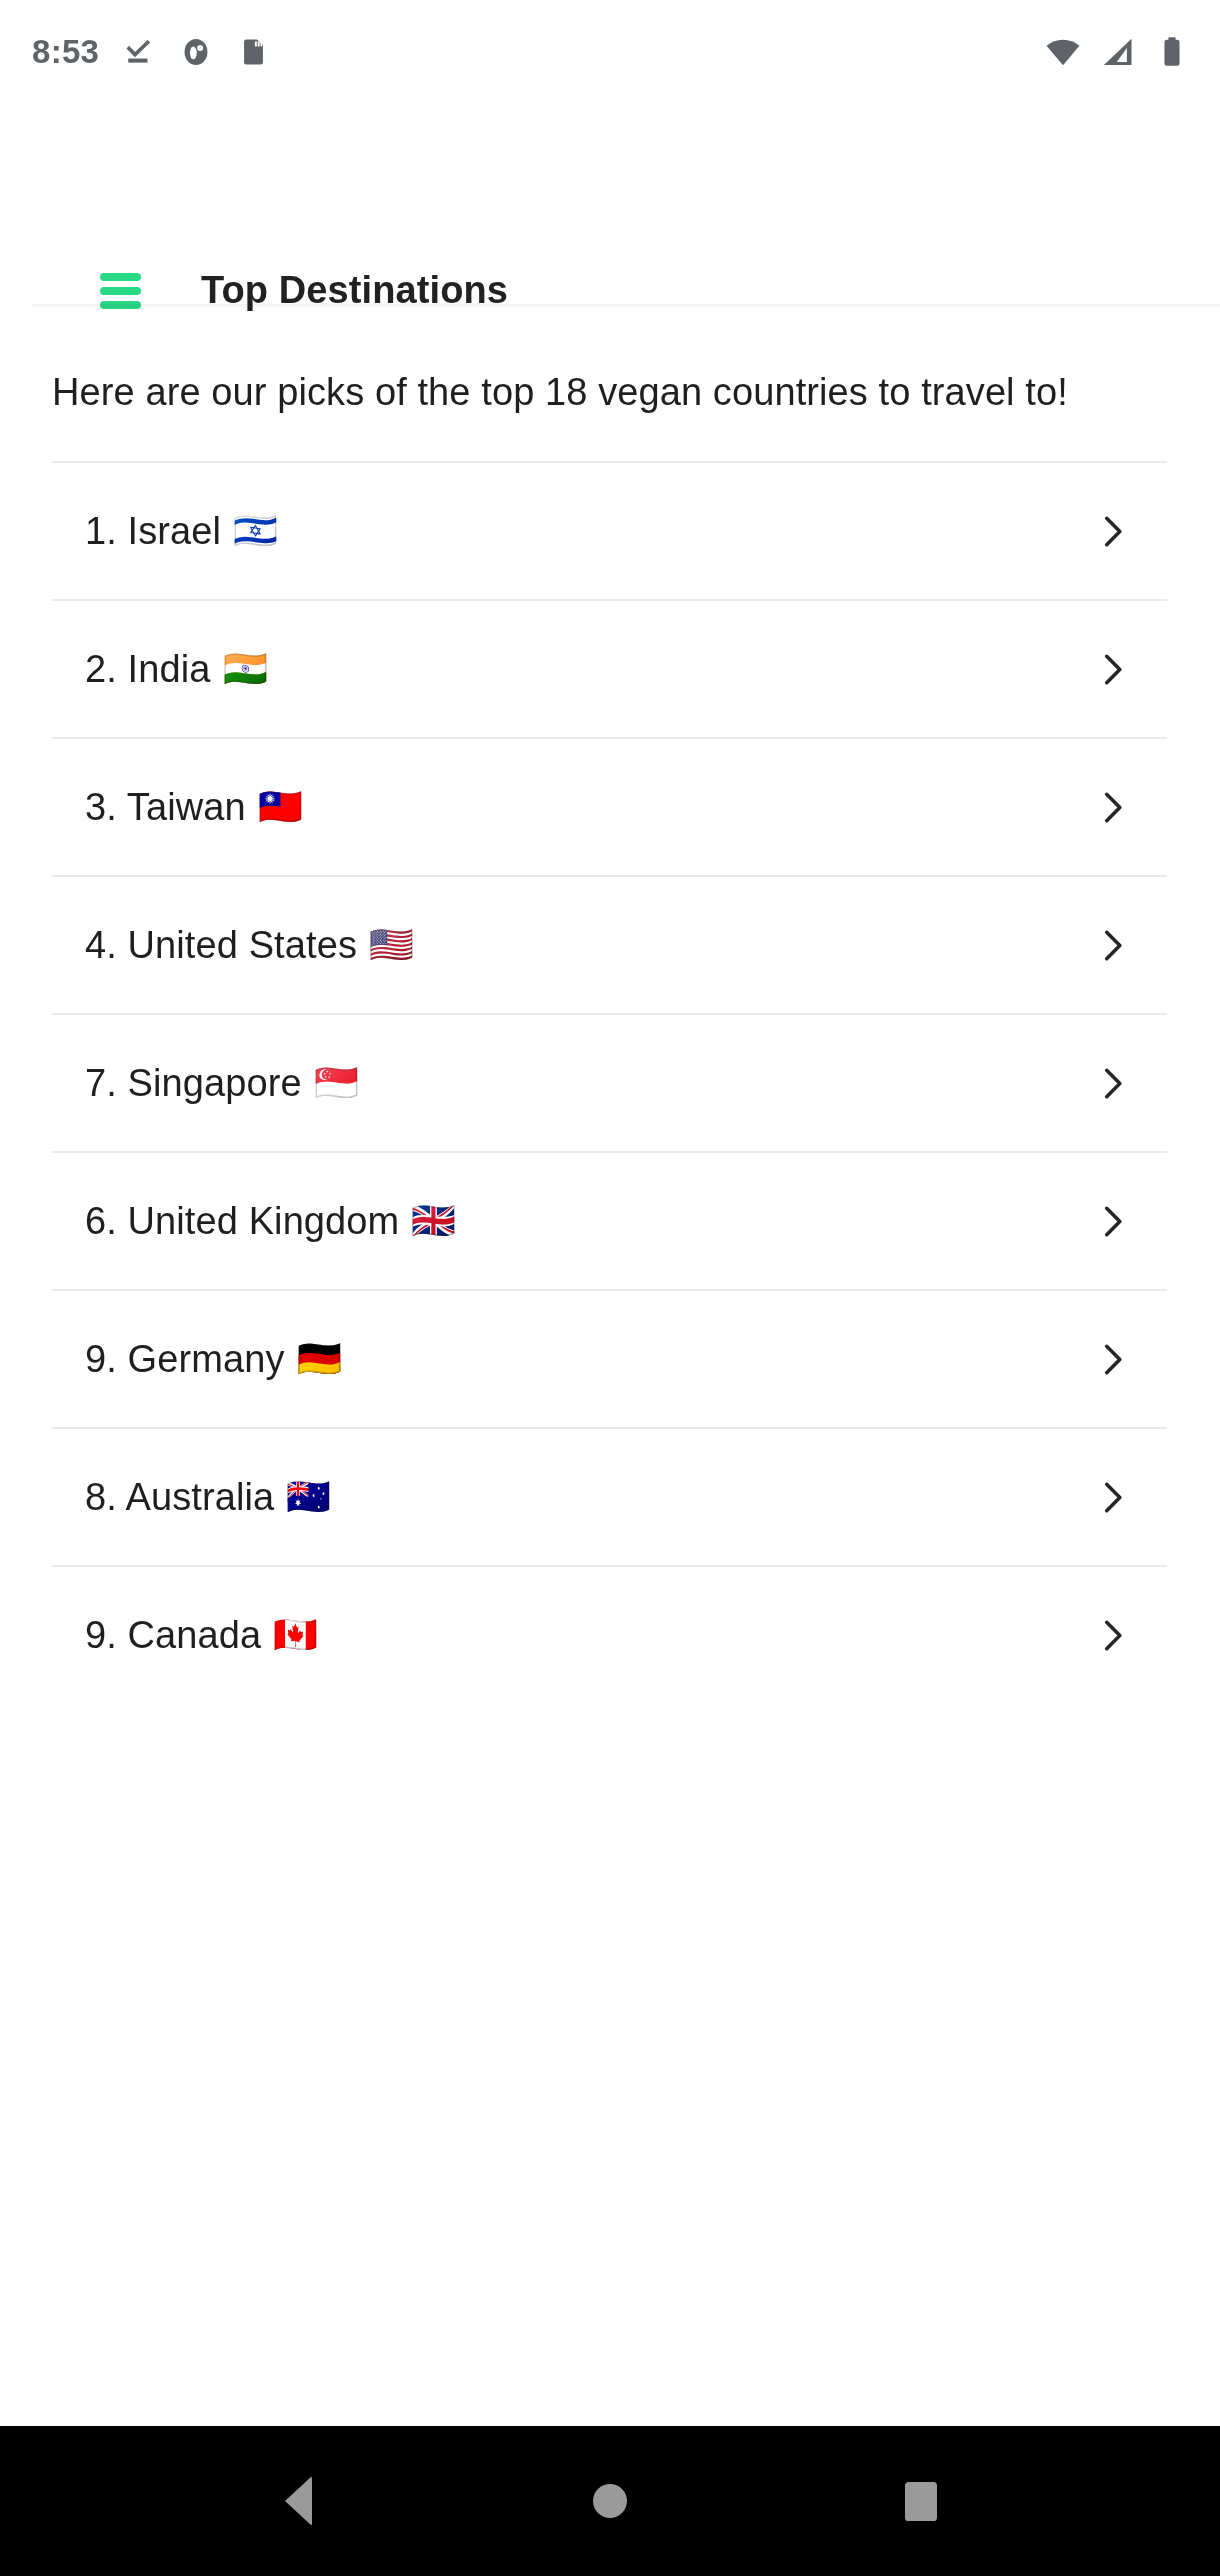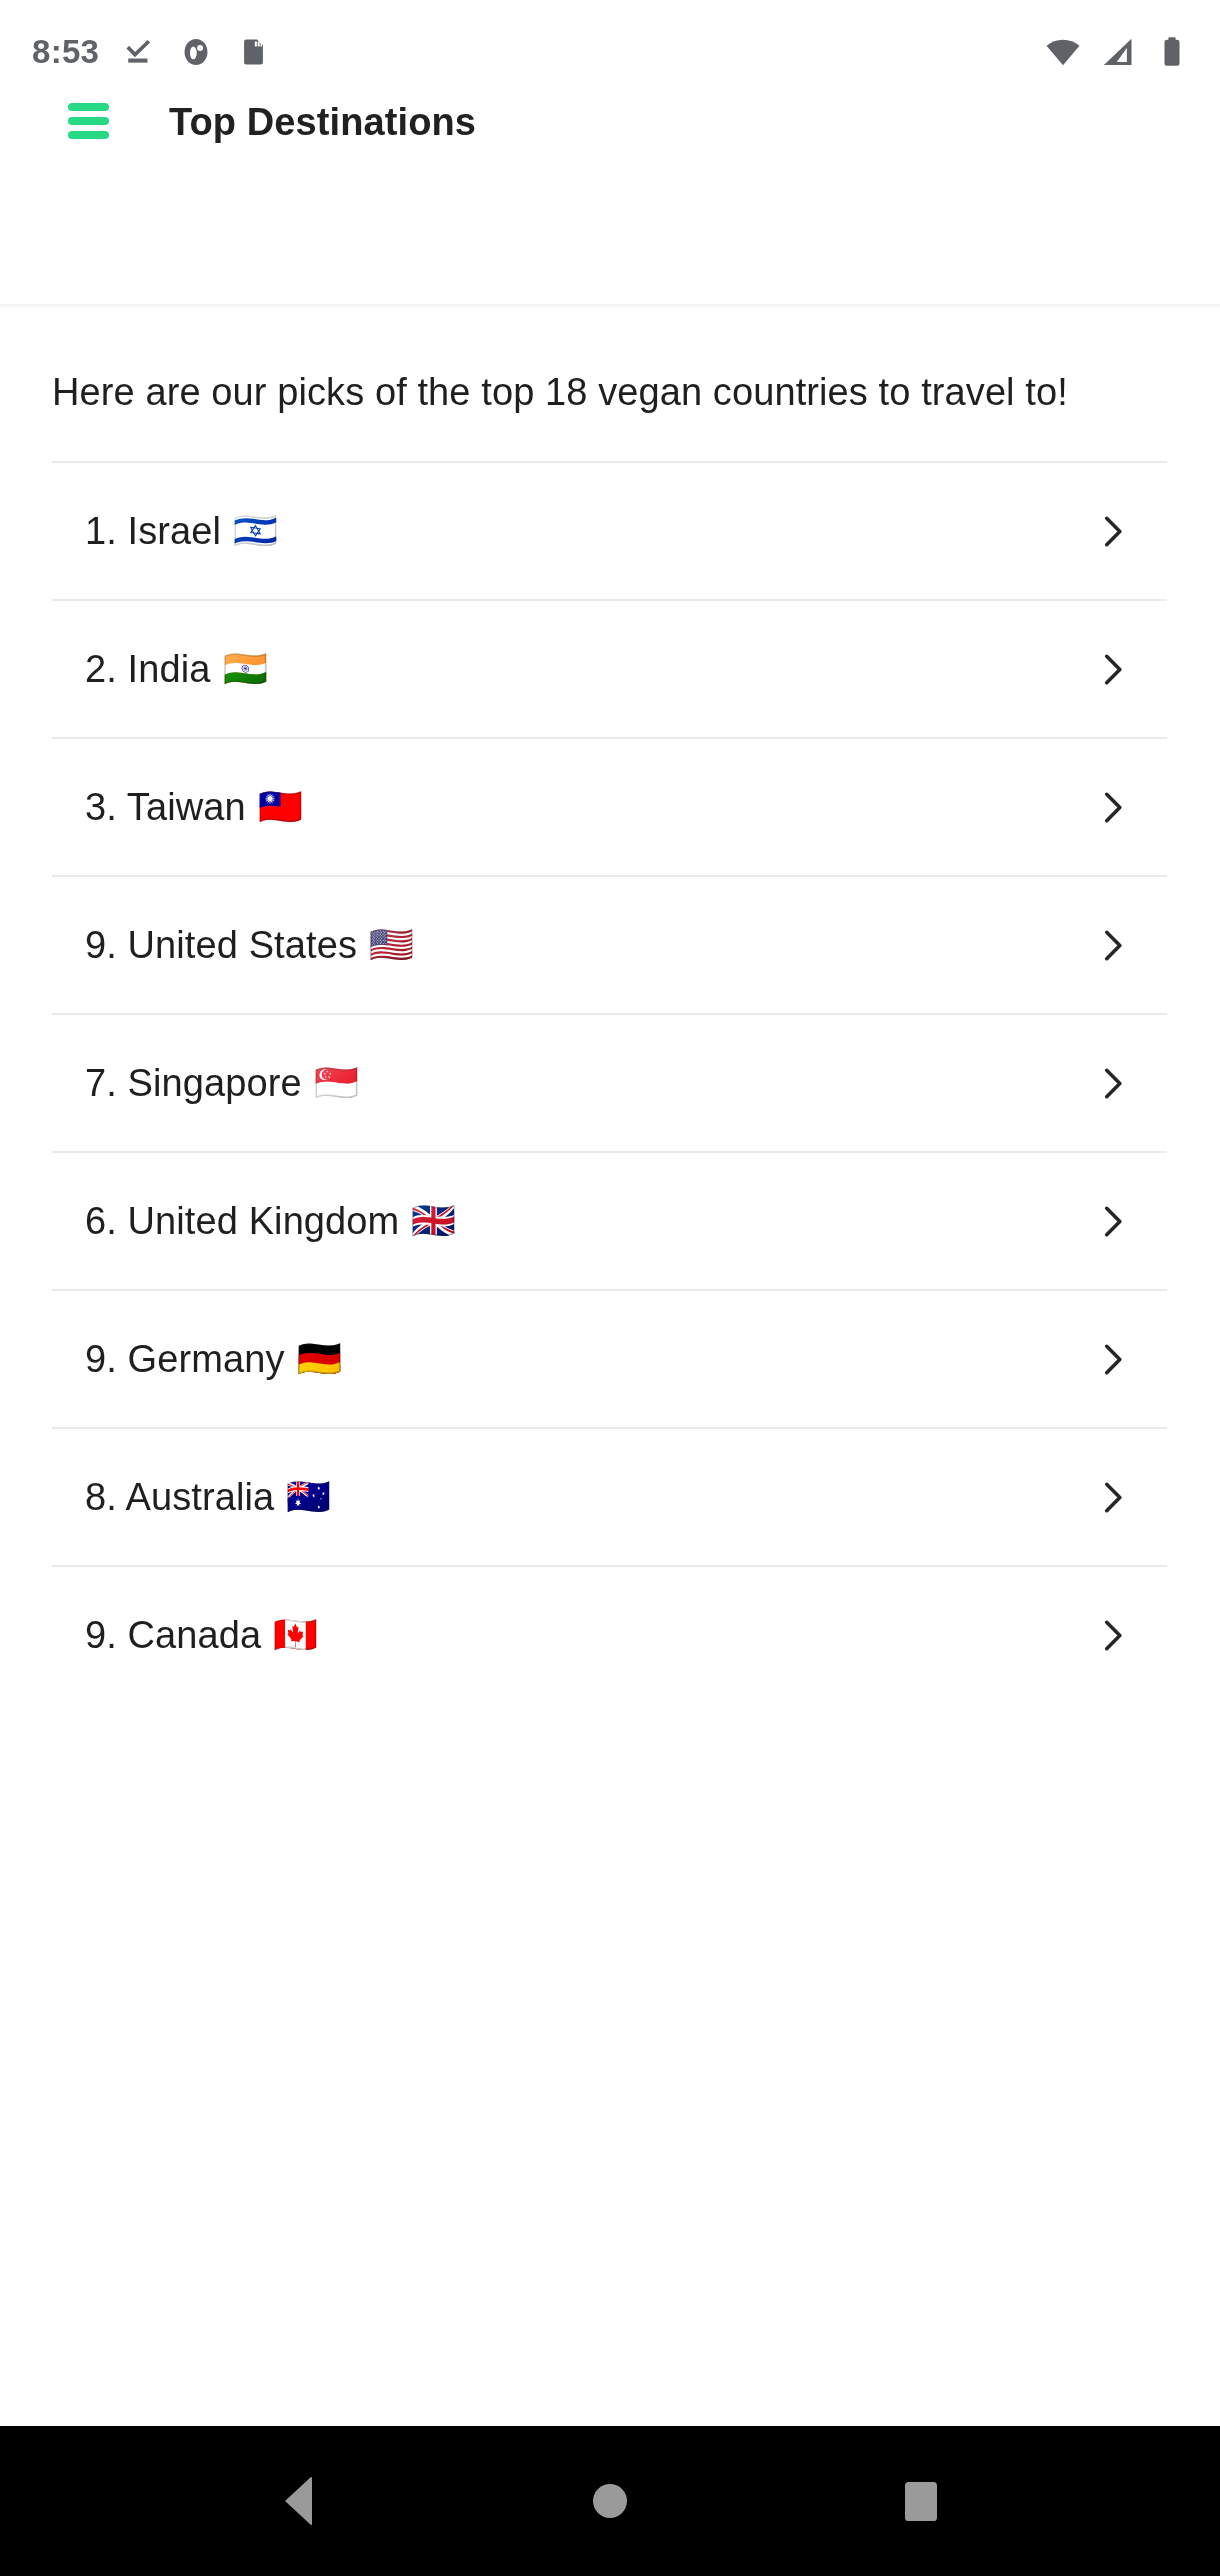--- a/index.html
+++ b/index.html
@@ -56,23 +56,24 @@
     gap: 18px;
   }
   .sicon { display: block; }
 
   
   .app-bar {
     flex: 0 0 206px;
     height: 206px;
     background: #ffffff;
     display: flex;
-    align-items: flex-start;
+    align-items: flex-end;
     padding-left: 68px;
     position: relative;
+    margin-left: 32px;
   }
   .app-bar::after {
     content: "";
     position: absolute;
     left: 0; right: 0; bottom: 0;
     height: 5.4px;
     background: linear-gradient(to bottom, rgba(0,0,0,0.055), rgba(0,0,0,0.0));
   }
   .hamburger {
     width: 41px;
@@ -298,21 +299,21 @@
             <span>3. Taiwan</span>
             <span class="dest-flag">🇹🇼</span>
           </span>
         <svg class="chevron" viewBox="0 0 24 24">
             <path d="M8.6 4.3 L16.3 12 L8.6 19.7" fill="none" stroke="#262626" stroke-width="2.1" stroke-linecap="round" stroke-linejoin="round"></path>
           </svg>
       </li>
 
       <li class="dest-item">
         <span class="dest-label">
-            <span>9. United States</span>
+            <span>4. United States</span>
             <span class="dest-flag">🇺🇸</span>
           </span>
         <svg class="chevron" viewBox="0 0 24 24">
             <path d="M8.6 4.3 L16.3 12 L8.6 19.7" fill="none" stroke="#262626" stroke-width="2.1" stroke-linecap="round" stroke-linejoin="round"></path>
           </svg>
       </li>
 
       <li class="dest-item">
         <span class="dest-label">
             <span>7. Singapore</span>

